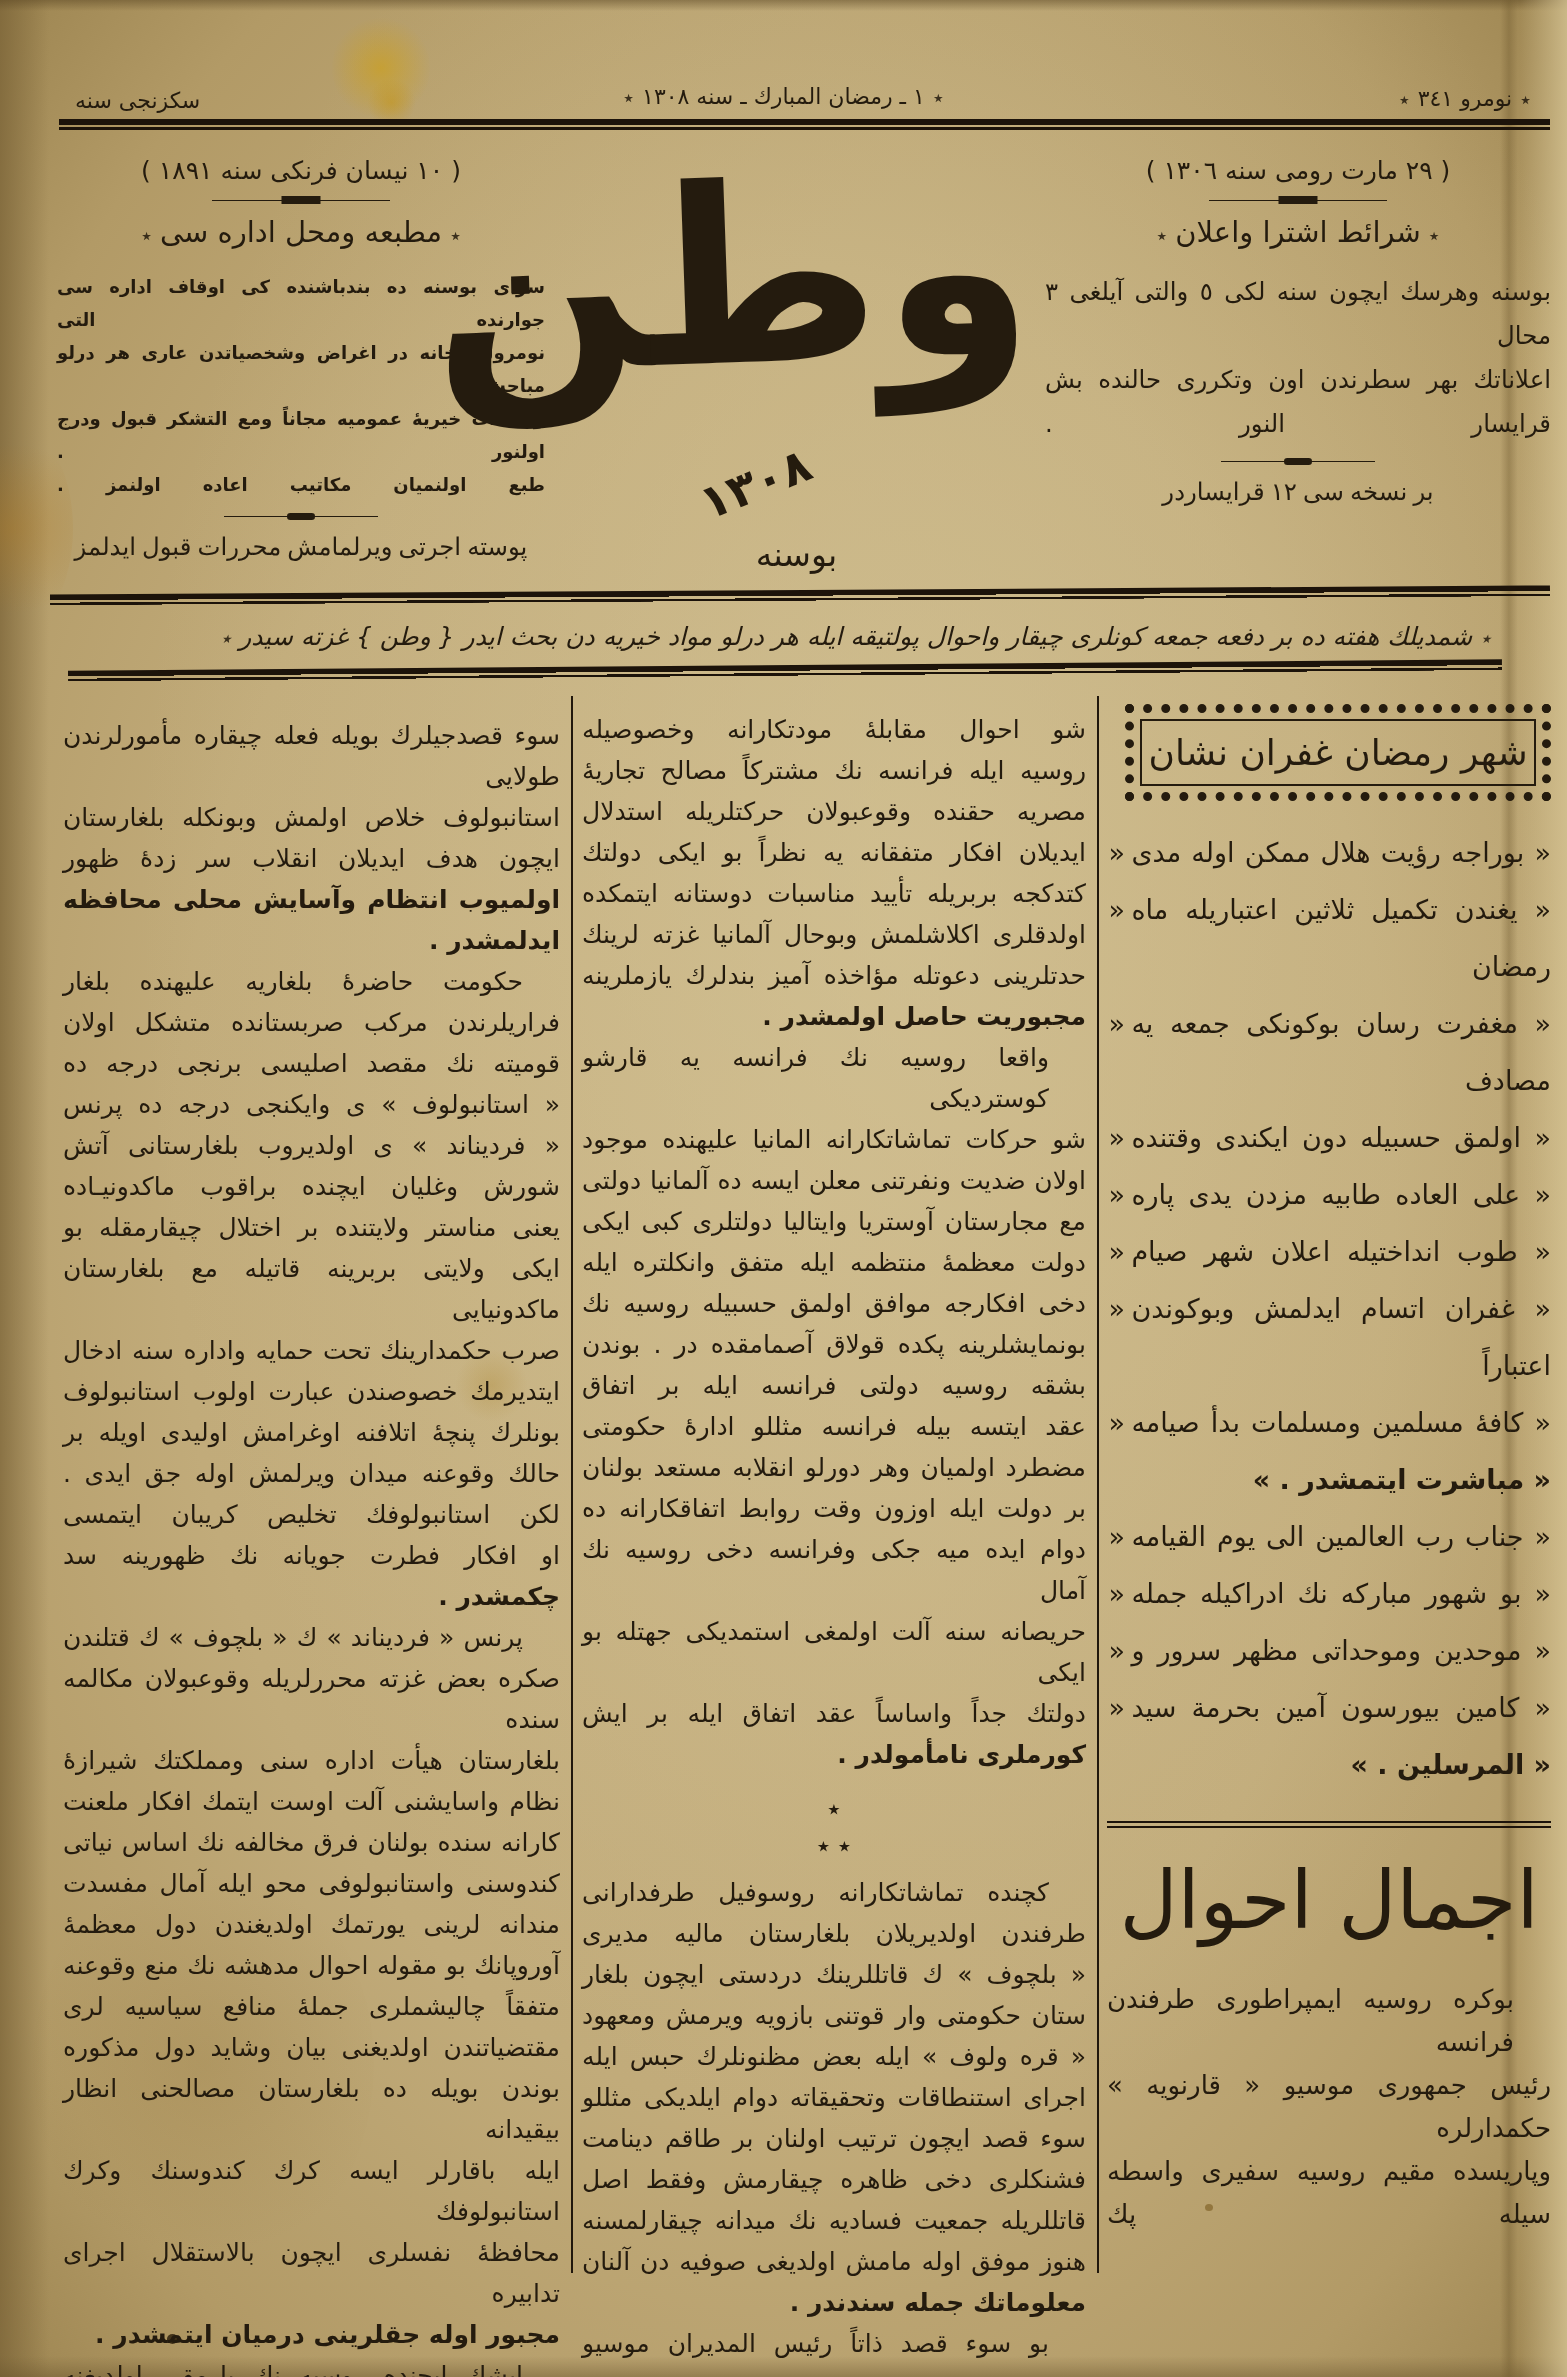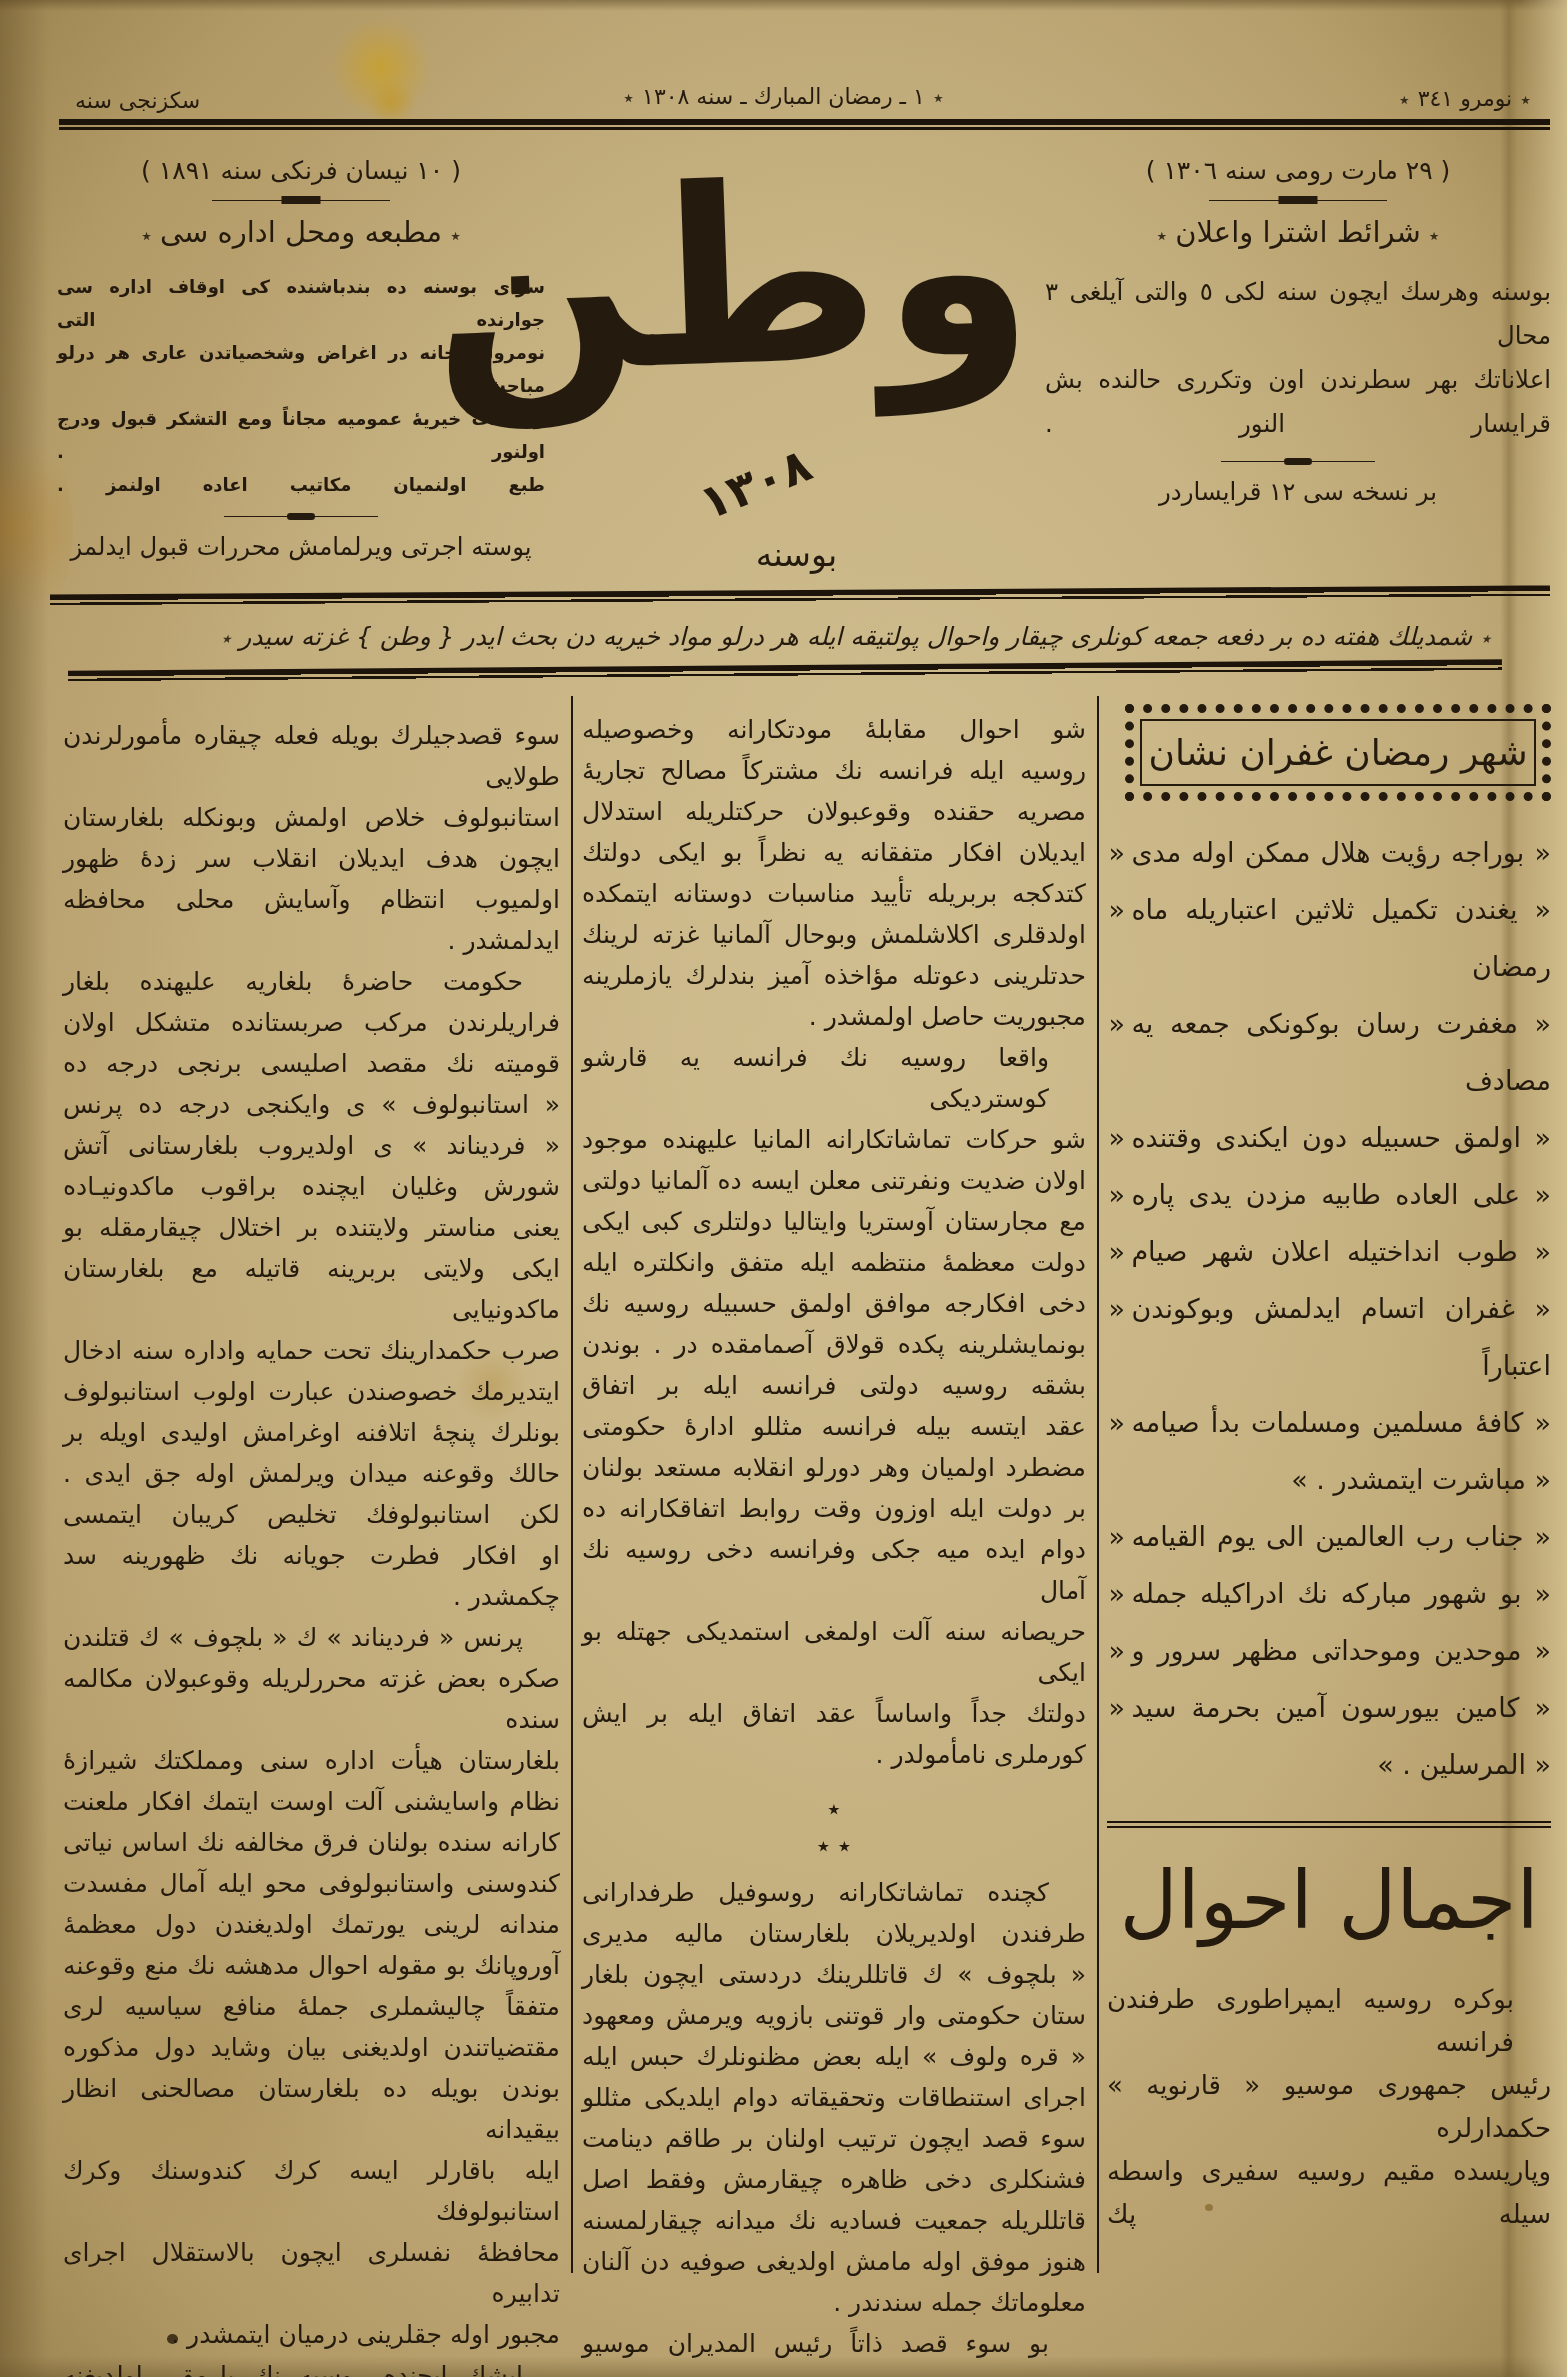--- a/index.html
+++ b/index.html
@@ -61,32 +61,32 @@
   .orn{opacity:.85;padding:0 8.1px;font-size:19.5px;}
 
   
   .mh-left{position:absolute;left:57px;top:156px;width:488px;text-align:center;}
   .mh-right{position:absolute;left:1045px;top:156px;width:506px;text-align:center;}
   .mh-date{font-size:25px;letter-spacing:0.8px;}
   .mh-heading{font-size:29px;margin-top:8.1px;}
   .mh-body{margin-top:21px;text-align:justify;}
   .mh-right .t-line{font-size:24.4px;line-height:44px;}
   .mh-left  .t-line{font-size:18px;line-height:33px;font-weight:bold;}
-  .mh-tail{margin-top:7px;font-size:24.4px;}
+  .mh-tail{margin-top:7px;font-size:24.4px;font-family:Liberation Serif, serif;}
   .mh-center{position:absolute;left:561px;top:124px;width:471px;height:480px;}
   .vatan{font-size:244px;font-weight:700;text-align:center;line-height:1.25;transform:rotate(-2deg);}
   .vatan-year{position:absolute;left:137px;top:332px;font-size:47px;font-weight:700;transform:rotate(-22deg);}
   .vatan-place{position:absolute;left:0;right:0;top:411px;text-align:center;font-size:33px;}
 
   
   .banner{position:absolute;left:68px;top:618px;width:1431px;font-size:25px;line-height:37px;font-style:italic;}
 
   
   .t-line{text-align:justify;text-align-last:justify;}
-  .t-line.p-last{text-align-last:right;}
+  .t-line.p-last{text-align-last:right;font-weight:bold;}
   .t-line.p-first{padding-right:37px;}
 
   
   .col-left{position:absolute;left:63px;top:715px;width:497px;}
   .col-mid{position:absolute;left:582px;top:709px;width:504px;}
   .col-left .t-line,.col-mid .t-line{font-size:25px;line-height:41px;}
   .stars .t-line{text-align:center;text-align-last:center;font-size:24.4px;line-height:37px;}
   .stars{margin:14.6px 0 8.1px;}
 
   .col-right{position:absolute;left:1107px;top:699px;width:444px;}

